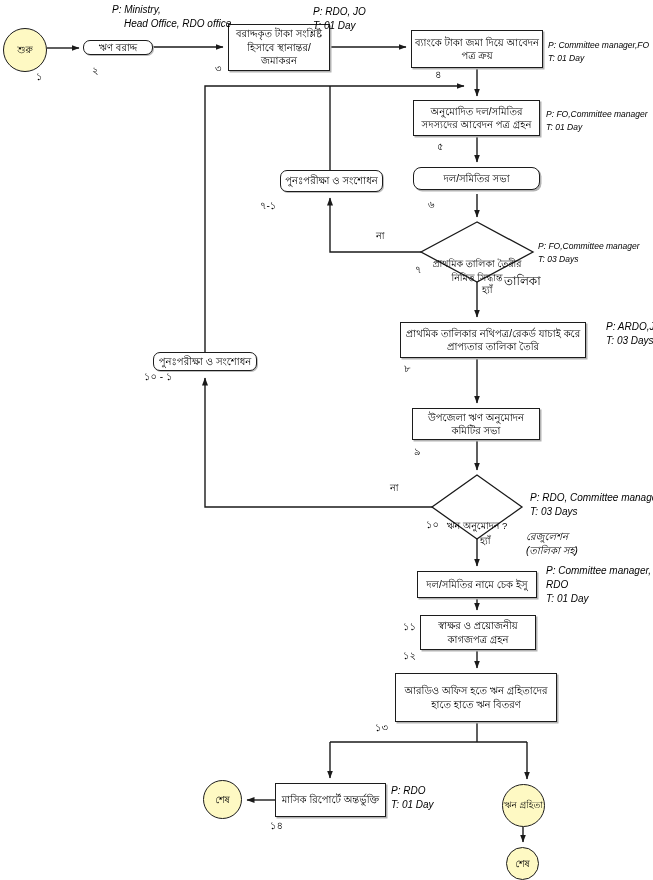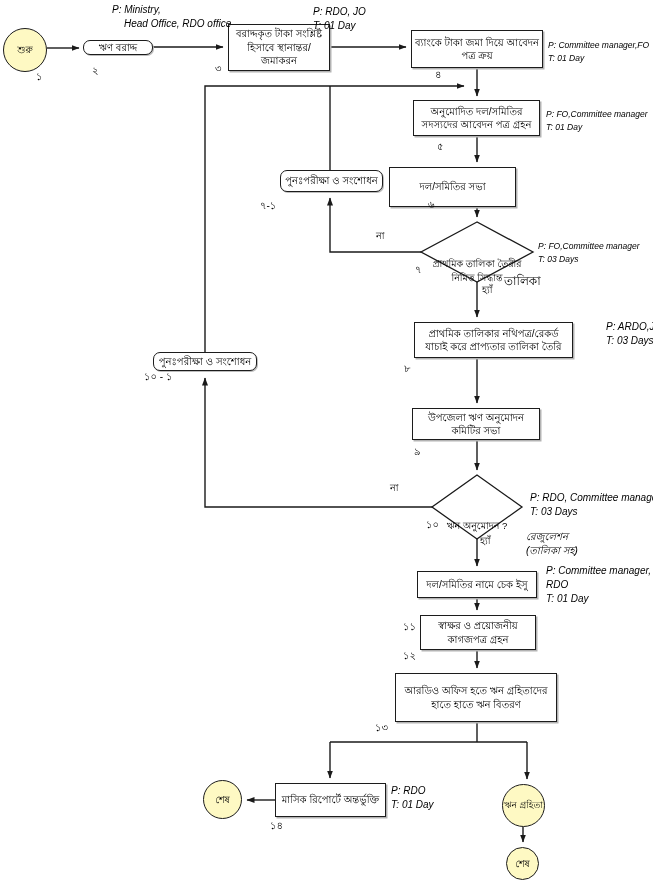--- a/index.html
+++ b/index.html
@@ -71,30 +71,30 @@
 
   <div class="box" style="left:228px;top:24px;width:102px;height:47px;">বরাদ্দকৃত টাকা সংশ্লিষ্ট হিসাবে স্থানান্তর/জমাকরন</div>
   <div class="num" style="left:215px;top:61px;">৩</div>
 
   <div class="box" style="left:411px;top:30px;width:132px;height:38px;">ব্যাংকে টাকা জমা দিয়ে আবেদন পত্র ক্রয়</div>
   <div class="num" style="left:435px;top:67px;">৪</div>
 
   <div class="box" style="left:413px;top:100px;width:127px;height:36px;">অনুমোদিত দল/সমিতির সদস্যদের আবেদন পত্র গ্রহন</div>
   <div class="num" style="left:437px;top:139px;">৫</div>
 
-  <div class="box" style="left:389px;top:167px;width:127px;height:40px;">দল/সমিতির সভা</div>
+  <div class="box" style="left:413px;top:167px;width:127px;height:23px;border-radius:8px;">দল/সমিতির সভা</div>
   <div class="num" style="left:428px;top:197px;">৬</div>
 
   <div class="dtext" style="left:425px;top:234px;width:104px;height:36px;">প্রাথমিক তালিকা তৈরীর নিমিত্ত সিদ্ধান্ত</div>
   <div class="num" style="left:415px;top:262px;">৭</div>
 
   <div class="box small" style="left:280px;top:170px;width:103px;height:22px;">পুনঃপরীক্ষা ও সংশোধন</div>
   <div class="num" style="left:260px;top:198px;">৭-১</div>
 
-  <div class="box" style="left:414px;top:322px;width:159px;height:36px;">প্রাথমিক তালিকার নথিপত্র/রেকর্ড যাচাই করে প্রাপ্যতার তালিকা তৈরি</div>
+  <div class="box" style="left:400px;top:322px;width:186px;height:36px;">প্রাথমিক তালিকার নথিপত্র/রেকর্ড যাচাই করে প্রাপ্যতার তালিকা তৈরি</div>
   <div class="num" style="left:404px;top:361px;">৮</div>
 
   <div class="box small" style="left:153px;top:352px;width:104px;height:19px;">পুনঃপরীক্ষা ও সংশোধন</div>
   <div class="num" style="left:144px;top:369px;">১০ - ১</div>
 
   <div class="box" style="left:412px;top:408px;width:128px;height:32px;">উপজেলা ঋণ অনুমোদন কমিটির সভা</div>
   <div class="num" style="left:414px;top:444px;">৯</div>
 
   <div class="dtext" style="left:437px;top:499px;width:80px;height:16px;">ঋন অনুমোদন ?</div>
   <div class="num" style="left:426px;top:517px;">১০</div>

